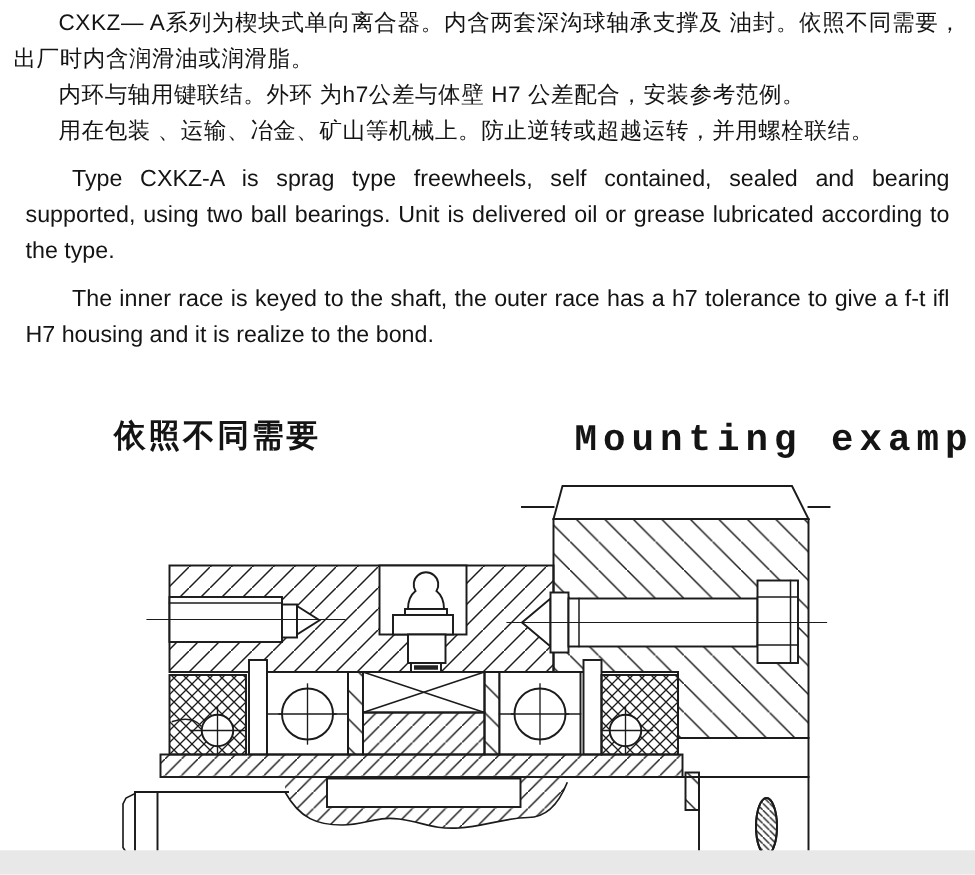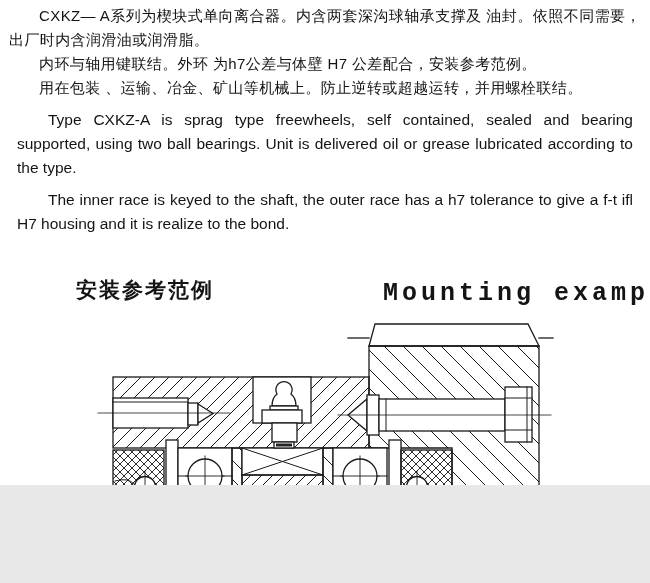--- a/index.html
+++ b/index.html
@@ -1,17 +1,17 @@
 <!DOCTYPE html>
 <html><head>
 <meta charset="utf-8">
 <style>
   html,body{margin:0;padding:0;background:#e8e8e8;}
   .page{
-    position:relative;width:650px;height:485px;background:#ffffff;
+    position:relative;width:650px;height:567px;background:#ffffff;
     overflow:hidden;margin:0 auto;
     font-family:"Liberation Sans","DejaVu Sans",sans-serif;
     color:#141414;
   }
   .textcol{position:absolute;left:9px;right:9px;top:4px;}
   .cn-par{margin:0;font-size:15px;line-height:24px;letter-spacing:.4px;
     text-align:justify;font-weight:500;}
   .indent{text-indent:2em;}
   .desc-heading{margin:0;font-size:13.5px;line-height:20px;font-weight:700;}
   .en-par{margin:8px;font-size:15.5px;line-height:24px;text-align:justify;font-weight:400;}
@@ -30,21 +30,21 @@
 <div class="page">
 
   <div class="textcol">
     <p class="cn-par indent">CXKZ— A系列为楔块式单向离合器。内含两套深沟球轴承支撑及 油封。依照不同需要，出厂时内含润滑油或润滑脂。</p>
     <p class="cn-par indent">内环与轴用键联结。外环 为h7公差与体壁 H7 公差配合，安装参考范例。</p>
     <p class="cn-par indent">用在包装 、运输、冶金、矿山等机械上。防止逆转或超越运转，并用螺栓联结。</p>
     <p class="en-par indent">Type CXKZ-A  is sprag type freewheels, self contained, sealed and bearing supported, using two ball bearings. Unit is delivered oil or grease lubricated according to the type.</p>
     <p class="en-par indent">The inner race is keyed to the shaft, the outer race has a h7 tolerance to give a f-t ifl H7 housing and it is realize to the bond.</p>
   </div>
 
-  <div class="fig-title-cn">安装参考范例</div>
+  <div class="fig-title-cn">依照不同需要</div>
   <div class="fig-title-en">Mounting example</div>
 
   <svg class="fig-svg" viewBox="0 0 650 583" xmlns="http://www.w3.org/2000/svg">
     <defs>
       <pattern id="hA" width="14" height="14" patternUnits="userSpaceOnUse">
         <path d="M-2,16 L16,-2" stroke="#1b1b1b" stroke-width="1"></path>
       </pattern>
       <pattern id="hAs" width="11" height="11" patternUnits="userSpaceOnUse">
         <path d="M-2,13 L13,-2" stroke="#1b1b1b" stroke-width="1"></path>
       </pattern>

